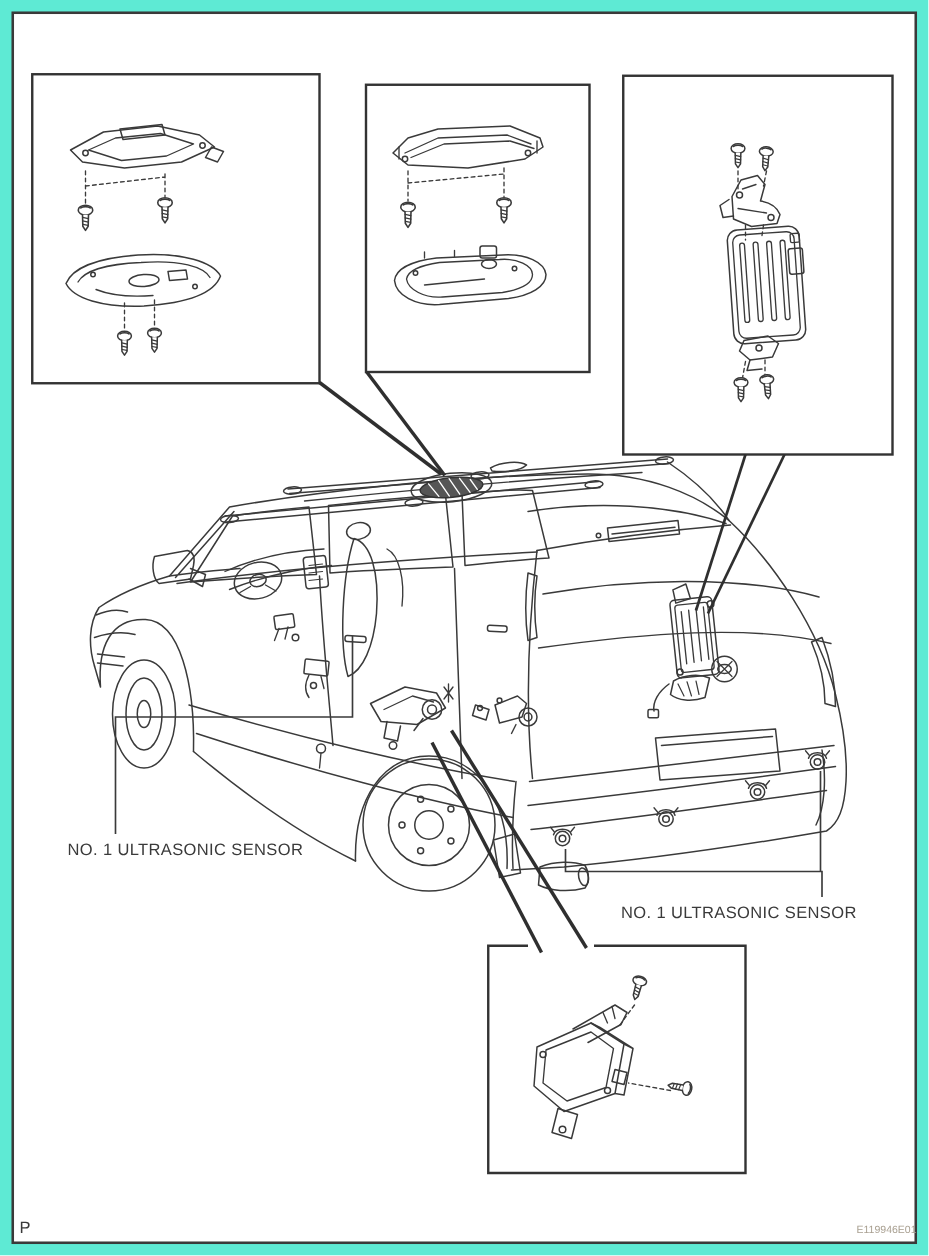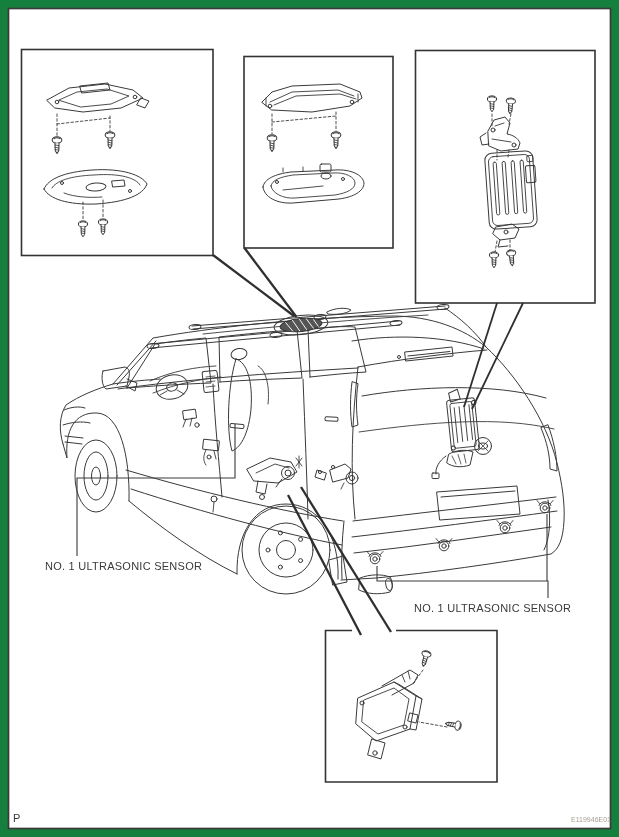--- a/index.html
+++ b/index.html
@@ -1,16 +1,16 @@
 <!DOCTYPE html>
 <html><head>
 <meta charset="utf-8">
 <style>
   html,body{margin:0;padding:0;background:#fff;}
-  #page{position:relative;width:619px;height:837px;background:#15803d;overflow:hidden;
+  #page{position:relative;width:619px;height:837px;background:#5eead4;overflow:hidden;
         font-family:"Liberation Sans", sans-serif;}
   svg{position:absolute;left:0;top:0;}
   text{font-family:"Liberation Sans", sans-serif;}
 </style>
 </head>
 <body>
 
 <div id="page">
 <svg width="619" height="837" viewBox="0 0 619 837">
 

